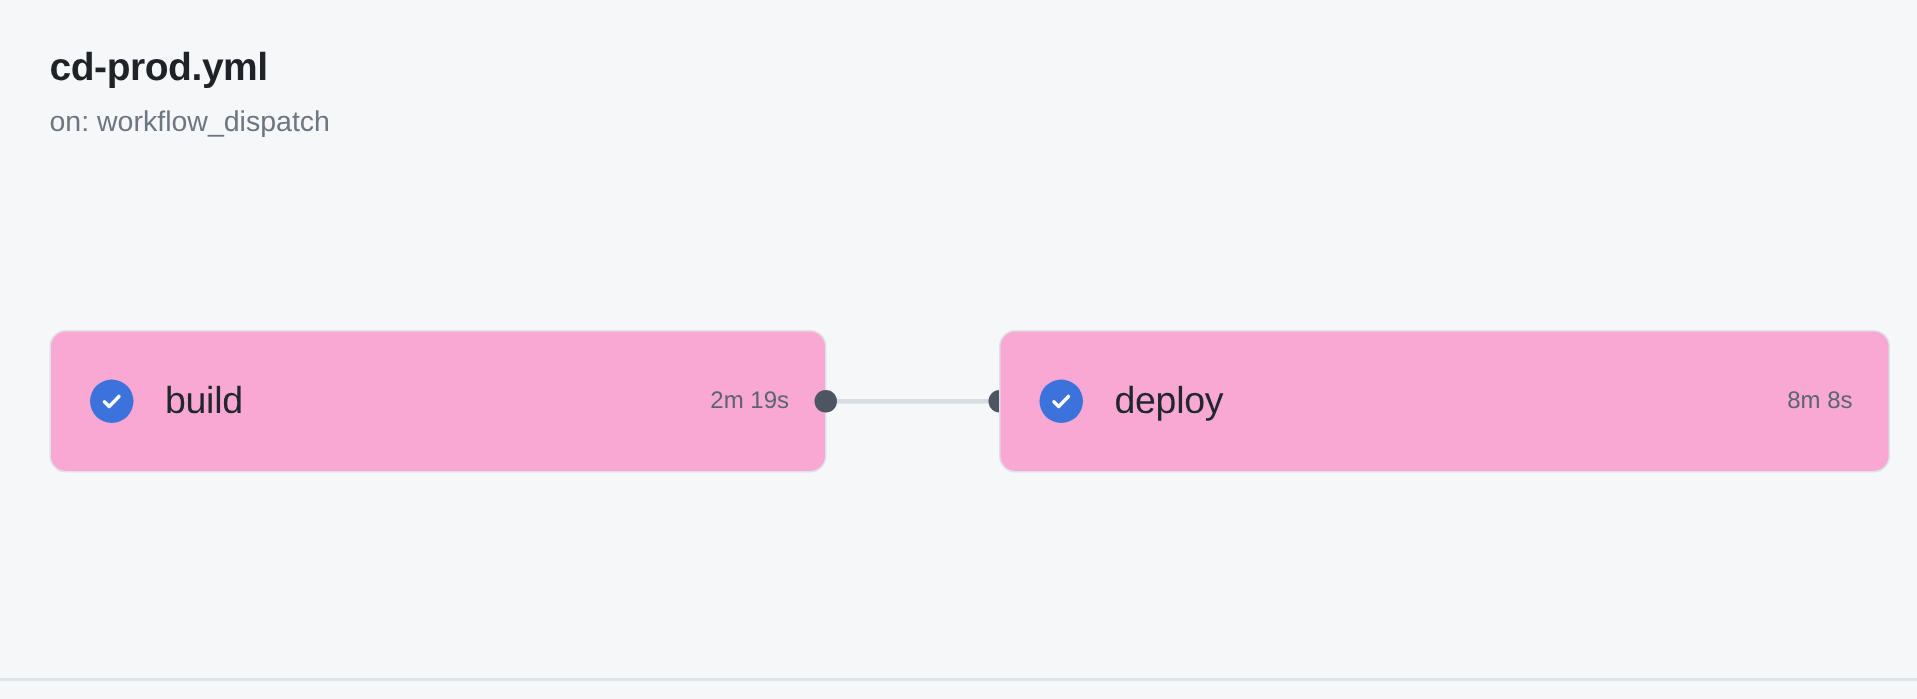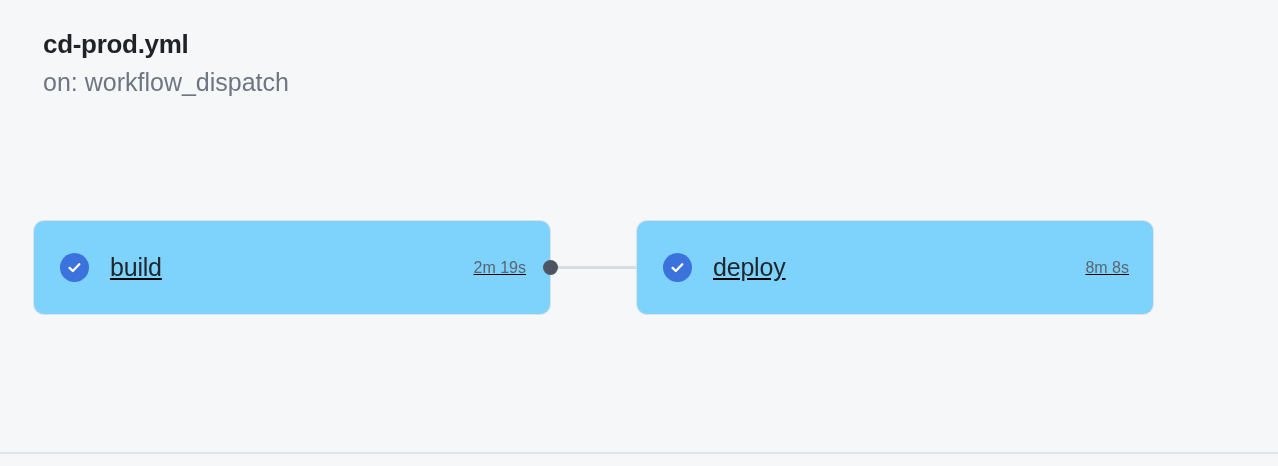--- a/index.html
+++ b/index.html
@@ -21,70 +21,68 @@
     height: 466px;
     background: #f5f7f9;
     box-sizing: border-box;
   }
 
   
   .header {
     position: absolute;
     left: 33px;
     top: 28px;
-    margin-left: 10px;
   }
   .wf-title {
     font-size: 26px;
     font-weight: bold;
     color: #1f2328;
     letter-spacing: -0.3px;
     line-height: 32px;
     margin: 0;
     white-space: nowrap;
   }
   .wf-trigger {
-    font-size: 25px;
+    font-size: 19px;
     font-weight: normal;
     color: #6e7681;
     line-height: 26px;
     margin: 9px 0 0 0;
     white-space: nowrap;
   }
 
   
   .graph {
     position: absolute;
     left: 0;
     top: 0;
     width: 1278px;
     height: 452px;
   }
 
   .node {
     position: absolute;
     box-sizing: border-box;
-    background: #7dd3fc;
+    background: #f9a8d4;
     border: 1px solid #dde2e7;
     border-radius: 11px;
     height: 95px;
     display: flex;
     align-items: center;
     padding: 0 24px 0 26px;
-    text-decoration: underline;
   }
   .node-build {
     left: 33px;
     top: 220px;
     width: 518px;
   }
   .node-deploy {
-    left: 636px;
+    left: 666px;
     top: 220px;
-    width: 518px;
+    width: 594px;
   }
 
   .status-icon {
     width: 29px;
     height: 29px;
     border-radius: 50%;
     background: #3b72dc;
     flex: 0 0 auto;
     display: flex;
     align-items: center;

